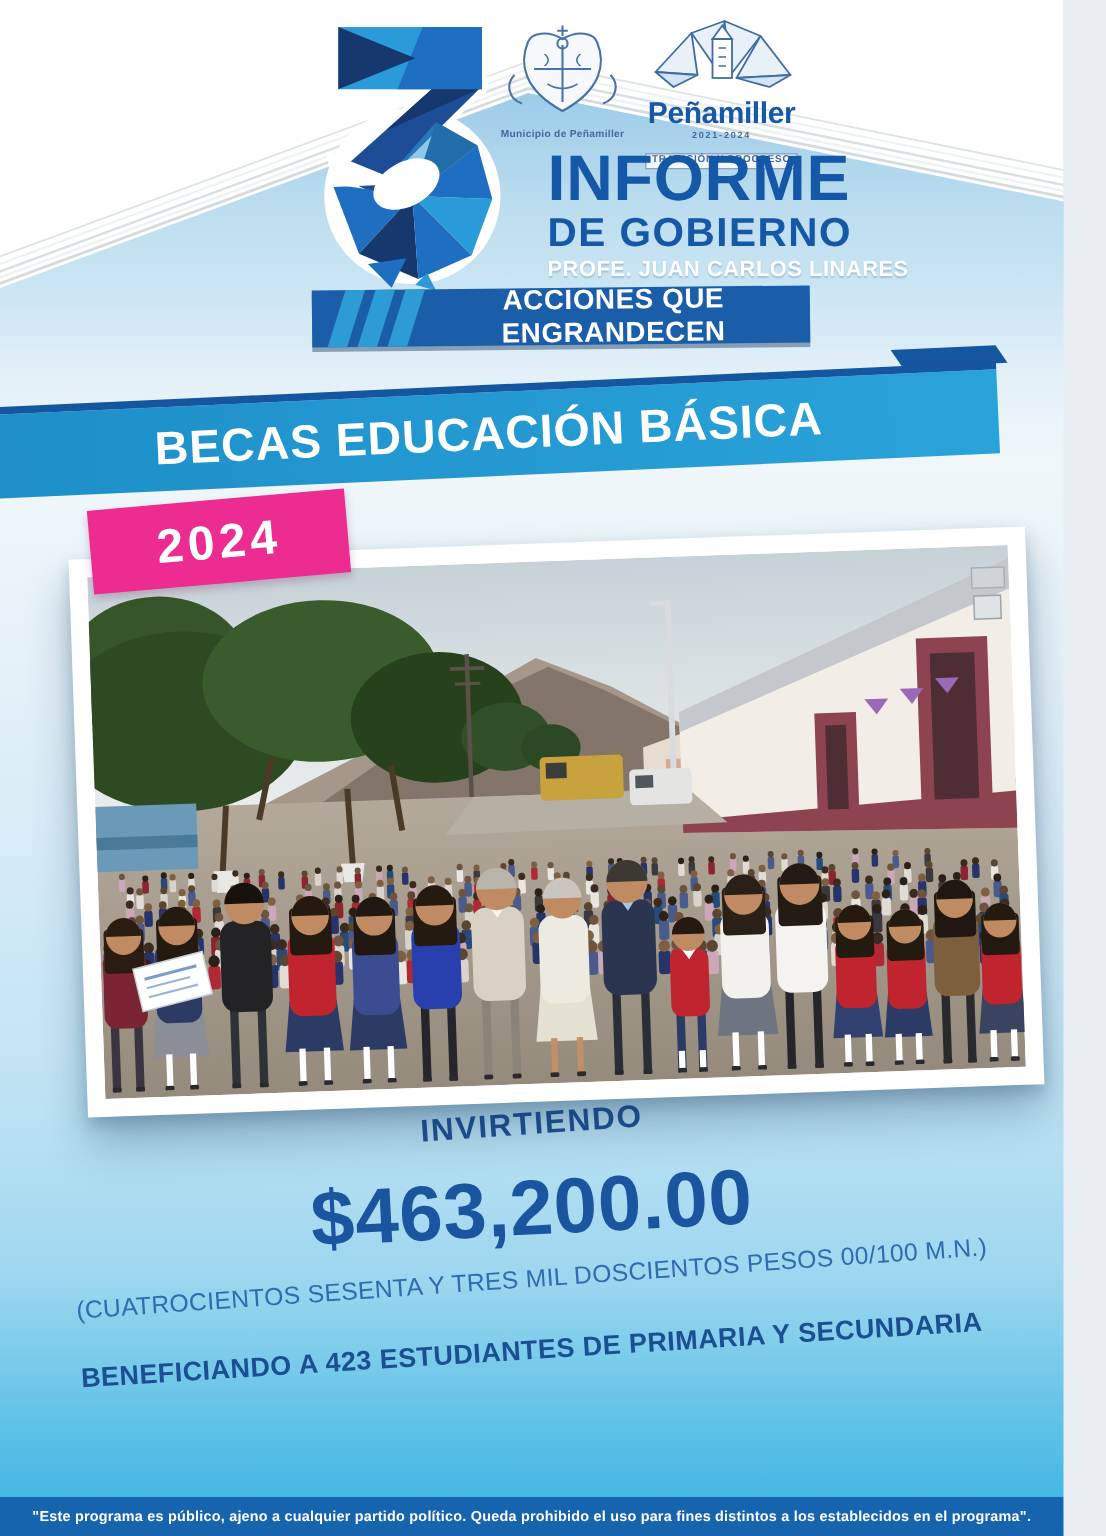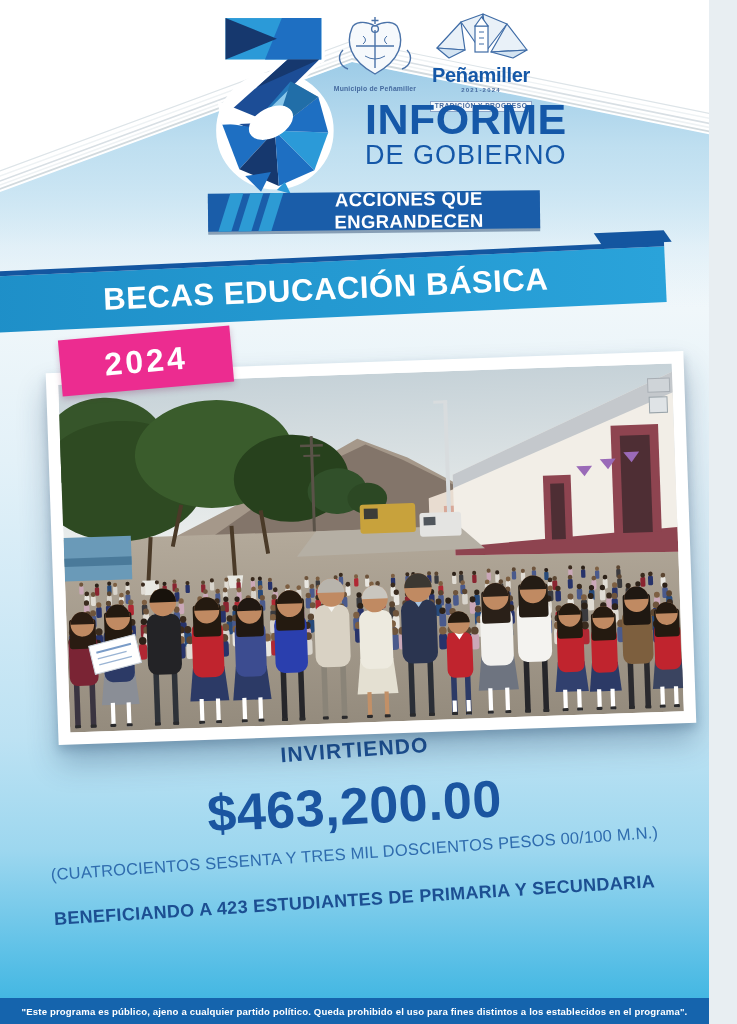--- a/index.html
+++ b/index.html
@@ -17,21 +17,21 @@
   .roof-svg{left:0;top:0;}
   .logo3{left:188px;top:6px;width:158px;height:190px;}
   .crest{left:328px;top:14px;width:94px;text-align:center;}
   .crest-label{display:block;margin-top:1px;font-size:6.8px;font-weight:700;color:#44699e;letter-spacing:.2px;}
   .pena{left:422px;top:10px;width:118px;text-align:center;line-height:1;}
   .pena-name{display:block;margin-top:2px;font-size:20px;font-weight:800;color:#1558a8;letter-spacing:-.3px;}
   .pena-years{display:block;margin:2px 0;font-size:6px;font-weight:700;color:#44699e;letter-spacing:1.2px;}
   .pena-motto{display:inline-block;font-size:6.6px;font-weight:700;color:#44699e;border:1px solid #8aa4c6;background:#f3f7fa;padding:1px 4px;letter-spacing:.5px;}
   .title-block{left:365px;top:97px;line-height:1;}
   .t1{display:block;font-size:43px;font-weight:800;color:#1558a8;letter-spacing:.5px;line-height:44px;}
-  .t2{display:block;font-size:27px;font-weight:400;color:#1558a8;letter-spacing:1px;line-height:29px;}
+  .t2{display:block;font-size:27px;font-weight:700;color:#1558a8;letter-spacing:1px;line-height:29px;}
   .t3{display:block;margin-top:3px;font-size:14.5px;font-weight:700;color:#ffffff;letter-spacing:.4px;text-shadow:0 1px 1px rgba(40,90,140,.25);}
   .acciones{left:208px;top:192px;width:332px;height:38px;background:#1a5da9;transform:rotate(-.6deg);
     box-shadow:0 3px 0 rgba(9,42,84,.4);display:flex;align-items:center;overflow:hidden;}
   .acc-stripe{position:absolute;top:-5px;width:13px;height:50px;background:#2d9bd4;transform:skewX(-18deg);}
   .acc-label{flex:1;text-align:center;margin-left:70px;font-size:18.5px;font-weight:800;color:#fff;letter-spacing:.4px;}
   
   .becas{left:-14px;top:272px;width:680px;height:56px;background:linear-gradient(90deg,#1e8fc8,#2aa3da);
     transform:rotate(-2.6deg);transform-origin:left center;border-top:5px solid #1456a0;
     display:flex;align-items:center;justify-content:center;}
   .becas-fold{position:absolute;right:-4px;top:-16px;width:70px;height:12px;background:#1456a0;transform:skewX(32deg);}
@@ -144,20 +144,21 @@
       <line x1="50" y1="34" x2="55" y2="34" stroke="#3f6ca6" stroke-width="1"></line>
     </svg>
     <span class="pena-name">Peñamiller</span>
     <span class="pena-years">2021-2024</span>
     <span class="pena-motto">TRADICIÓN Y PROGRESO</span>
   </div>
 
   <div class="abs title-block">
     <span class="t1">INFORME</span>
     <span class="t2">DE GOBIERNO</span>
+    <span class="t3">PROFE. JUAN CARLOS LINARES</span>
   </div>
 
   <div class="abs acciones">
     <span class="acc-stripe" style="left:16px"></span>
     <span class="acc-stripe" style="left:36px"></span>
     <span class="acc-stripe" style="left:56px"></span>
     <span class="acc-label">ACCIONES QUE ENGRANDECEN</span>
   </div>
 
   <div class="abs becas">

